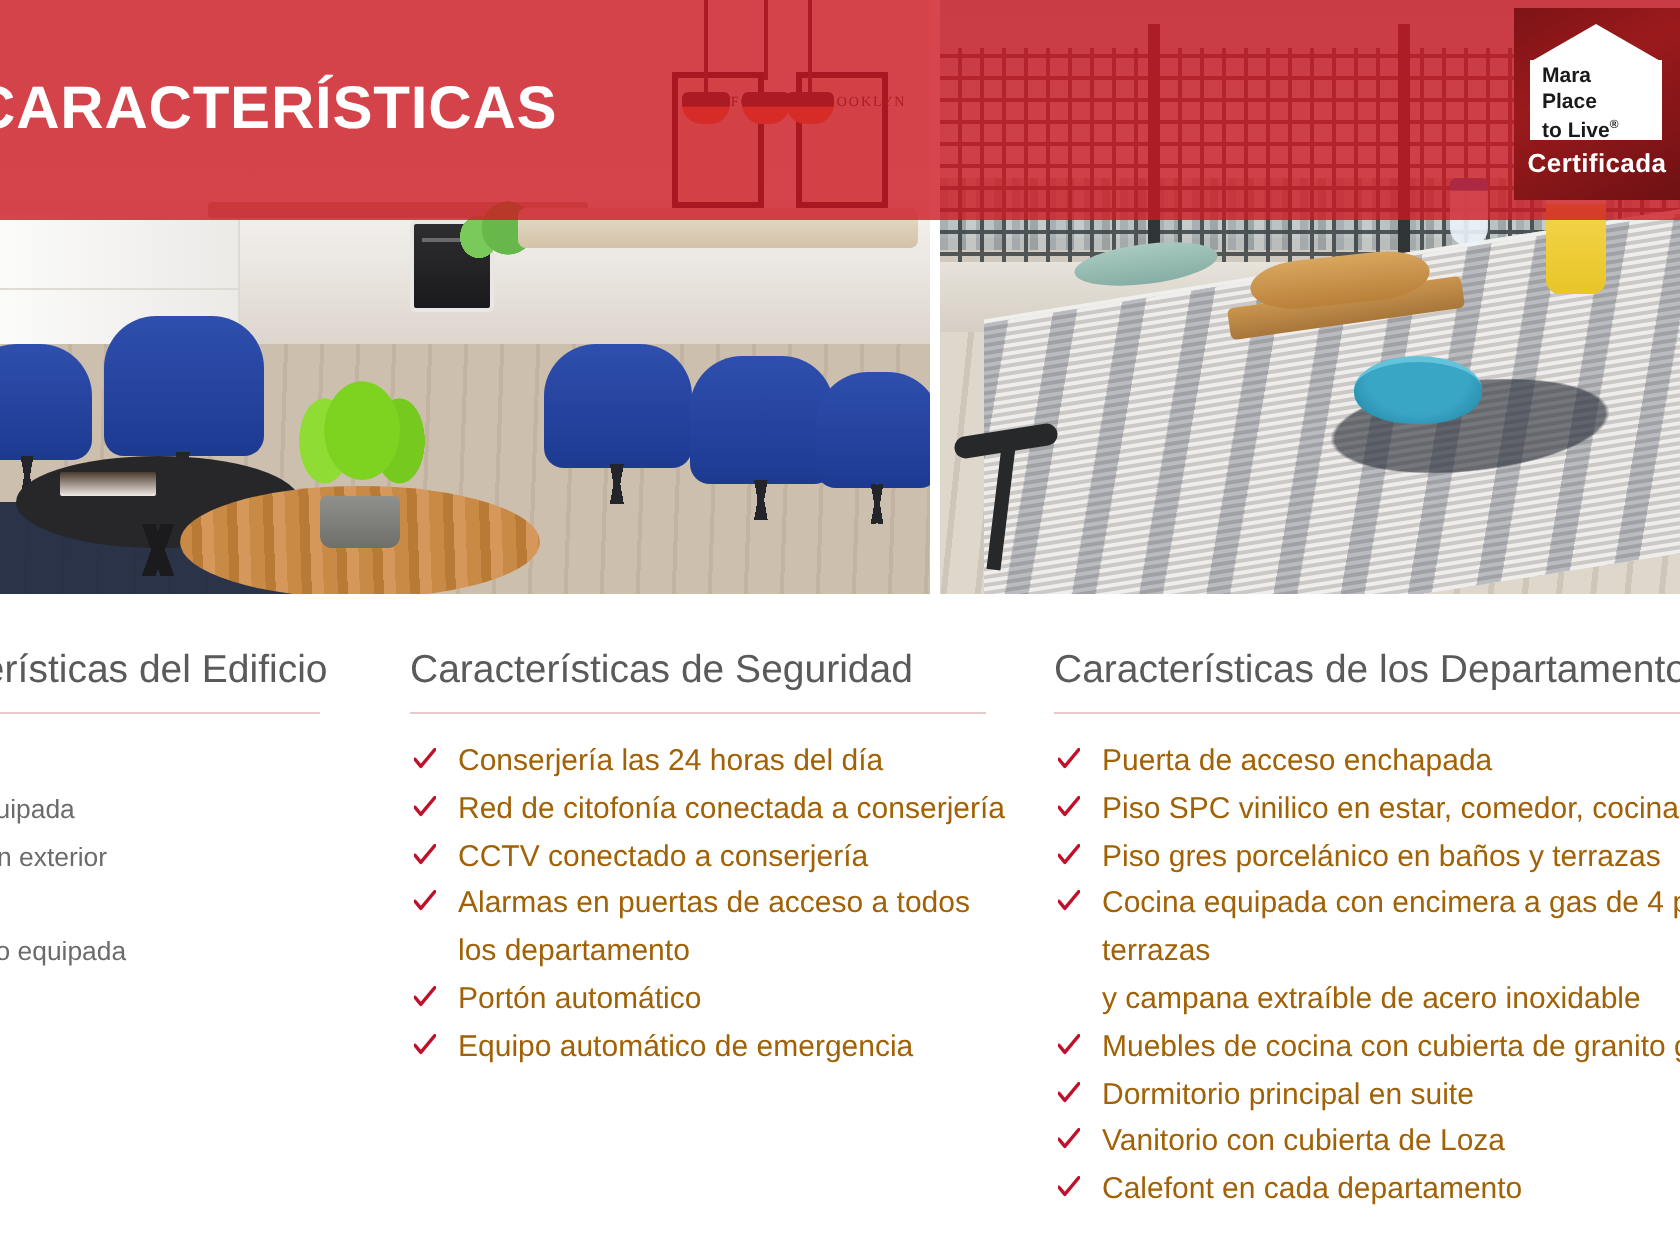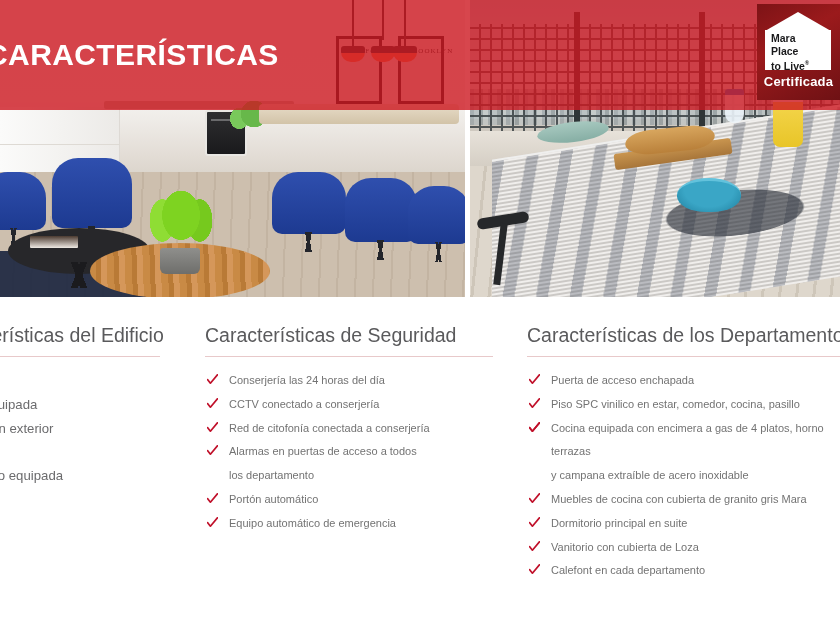--- a/index.html
+++ b/index.html
@@ -385,22 +385,22 @@
   .rule-building { width: 226px; }
   .rule-security { width: 288px; }
   .rule-units    { width: 313px; }
 
   .feature-list {
     list-style: none;
   }
 
   .feature-item {
     position: relative;
-    color: #737373;
-    font-size: 11px;
+    color: #a16207;
+    font-size: 15px;
     line-height: 23.8px;
     padding-left: 24px;
     white-space: nowrap;
   }
 
   .feature-item .check {
     position: absolute;
     left: 2px;
     top: 5px;
     width: 11px;
@@ -523,29 +523,29 @@
               </svg>
             </span>
           <span>Conserjería las 24 horas del día</span>
         </li>
         <li class="feature-item">
           <span class="check">
               <svg width="11" height="11" viewBox="0 0 11 11">
                 <path d="M0.5 5.6 L3.4 9.2 L10.4 0.8" fill="none" stroke="currentColor" stroke-width="1.7" stroke-linecap="round" stroke-linejoin="round"></path>
               </svg>
             </span>
+          <span>Red de citofonía conectada a conserjería</span>
+        </li>
+        <li class="feature-item">
+          <span class="check">
+              <svg width="11" height="11" viewBox="0 0 11 11">
+                <path d="M0.5 5.6 L3.4 9.2 L10.4 0.8" fill="none" stroke="currentColor" stroke-width="1.7" stroke-linecap="round" stroke-linejoin="round"></path>
+              </svg>
+            </span>
           <span>CCTV conectado a conserjería</span>
-        </li>
-        <li class="feature-item">
-          <span class="check">
-              <svg width="11" height="11" viewBox="0 0 11 11">
-                <path d="M0.5 5.6 L3.4 9.2 L10.4 0.8" fill="none" stroke="currentColor" stroke-width="1.7" stroke-linecap="round" stroke-linejoin="round"></path>
-              </svg>
-            </span>
-          <span>Red de citofonía conectada a conserjería</span>
         </li>
         <li class="feature-item">
           <span class="check">
               <svg width="11" height="11" viewBox="0 0 11 11">
                 <path d="M0.5 5.6 L3.4 9.2 L10.4 0.8" fill="none" stroke="currentColor" stroke-width="1.7" stroke-linecap="round" stroke-linejoin="round"></path>
               </svg>
             </span>
           <span>Alarmas en puertas de acceso a todos</span>
         </li>
         <li class="feature-item cont">
@@ -589,20 +589,21 @@
               </svg>
             </span>
           <span>Piso SPC vinilico en estar, comedor, cocina, pasillo</span>
         </li>
         <li class="feature-item">
           <span class="check">
               <svg width="11" height="11" viewBox="0 0 11 11">
                 <path d="M0.5 5.6 L3.4 9.2 L10.4 0.8" fill="none" stroke="currentColor" stroke-width="1.7" stroke-linecap="round" stroke-linejoin="round"></path>
               </svg>
             </span>
+          <span>Piso gres porcelánico en baños y terrazas</span>
         </li>
         <li class="feature-item">
           <span class="check">
               <svg width="11" height="11" viewBox="0 0 11 11">
                 <path d="M0.5 5.6 L3.4 9.2 L10.4 0.8" fill="none" stroke="currentColor" stroke-width="1.7" stroke-linecap="round" stroke-linejoin="round"></path>
               </svg>
             </span>
           <span>Cocina equipada con encimera a gas de 4 platos, horno</span>
         </li>
         <li class="feature-item cont">

